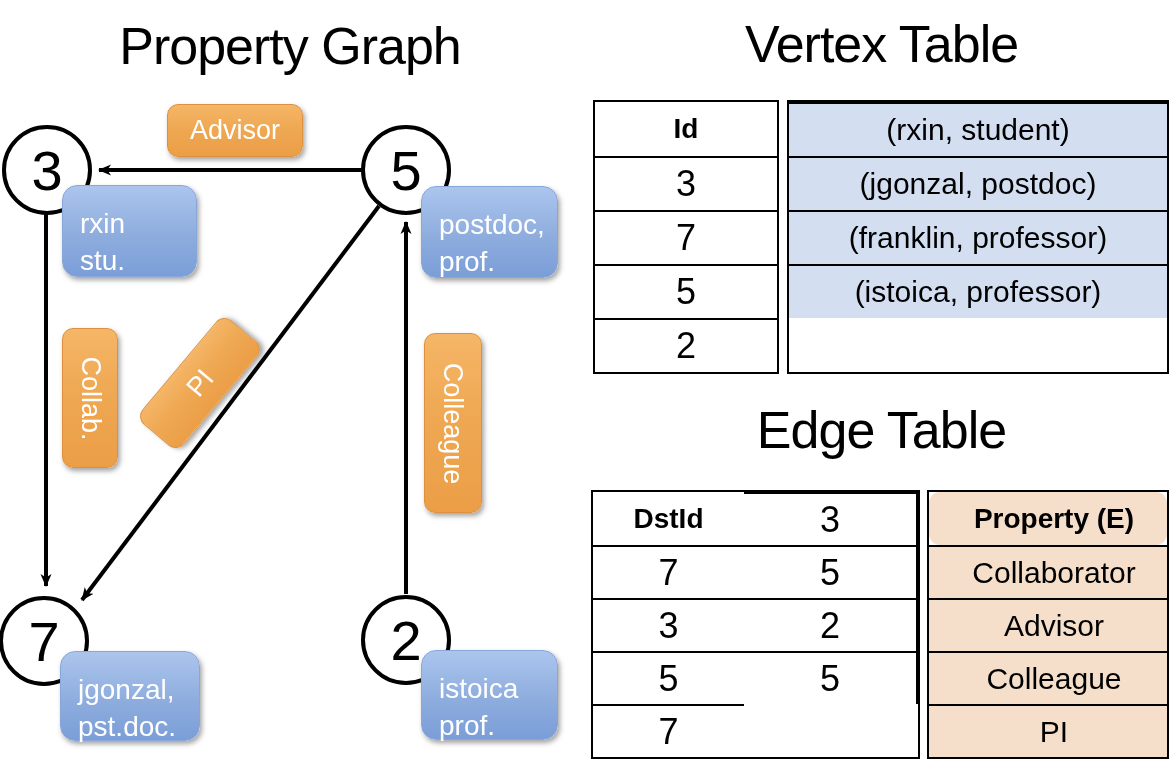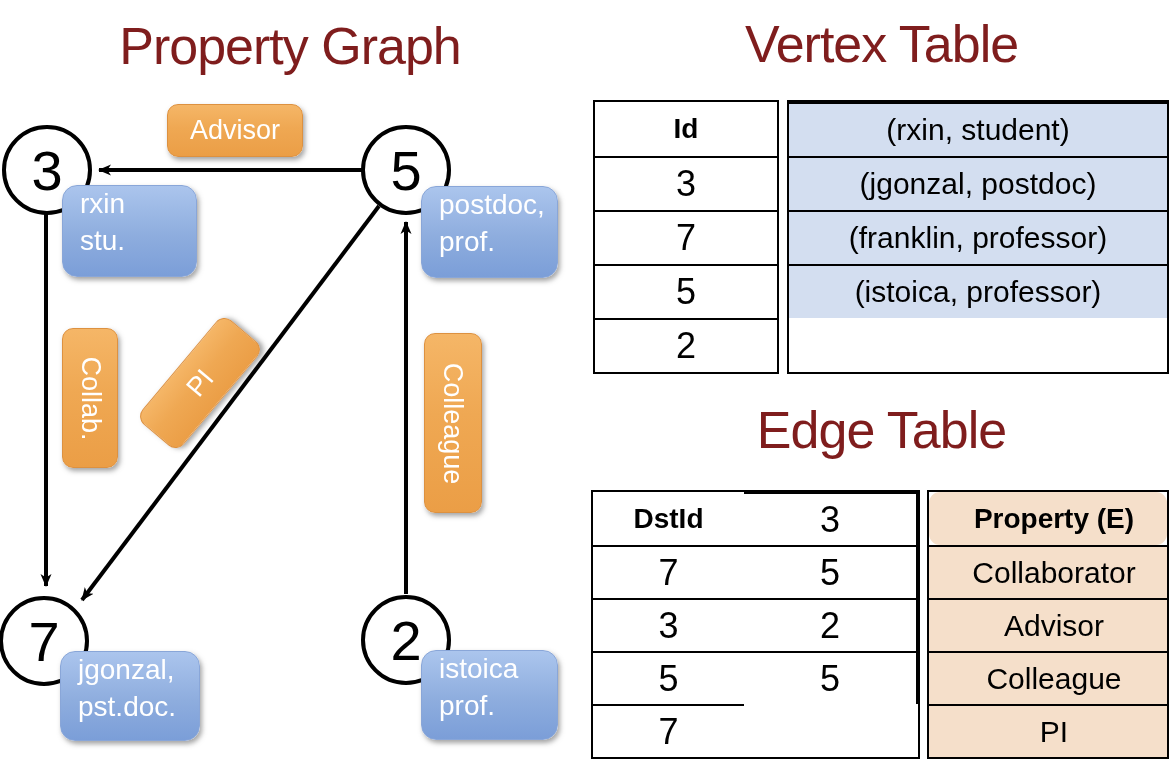--- a/index.html
+++ b/index.html
@@ -7,21 +7,21 @@
     width:1170px;height:760px;position:relative;overflow:hidden;
     background:#ffffff;
     font-family:"Liberation Sans","DejaVu Sans",sans-serif;
     color:#000;
   }
   .abs{position:absolute;}
 
   
   .big-title{
     font-size:52px;font-weight:400;letter-spacing:-1px;
-    text-align:center;color:#7f1d1d;white-space:nowrap;
+    text-align:center;color:#000000;white-space:nowrap;
   }
 
   
   #graph-svg{left:0;top:0;width:585px;height:760px;pointer-events:none;}
   .node-circle{
     width:90px;height:90px;border:4px solid #000;border-radius:50%;
     background:#fff;box-sizing:border-box;
     display:flex;align-items:center;justify-content:center;
     font-size:56px;font-weight:400;
   }
@@ -31,21 +31,21 @@
     box-shadow:2px 3px 5px rgba(90,90,90,.55);
     color:#fff;display:flex;align-items:center;justify-content:center;
     font-size:27px;box-sizing:border-box;
   }
   .edge-label .vtext{transform:rotate(90deg);white-space:nowrap;}
   .vertex-box{
     background:linear-gradient(180deg,#abc5ed 0%,#8eadde 55%,#7b9ed8 100%);
     border:1px solid #89a6d8;border-radius:15px;
     box-shadow:2px 3px 5px rgba(90,90,90,.55);
     color:#fff;font-size:28px;line-height:1.32;
-    padding:0 0 0 17px;box-sizing:border-box;
+    padding:20px 0 0 17px;box-sizing:border-box;
     white-space:pre-line;
   }
 
   
   .subtable{border:2px solid #000;box-sizing:border-box;display:grid;}
   .cell{
     border-top:2px solid #000;
     display:flex;align-items:center;justify-content:center;
     box-sizing:border-box;white-space:nowrap;
   }

